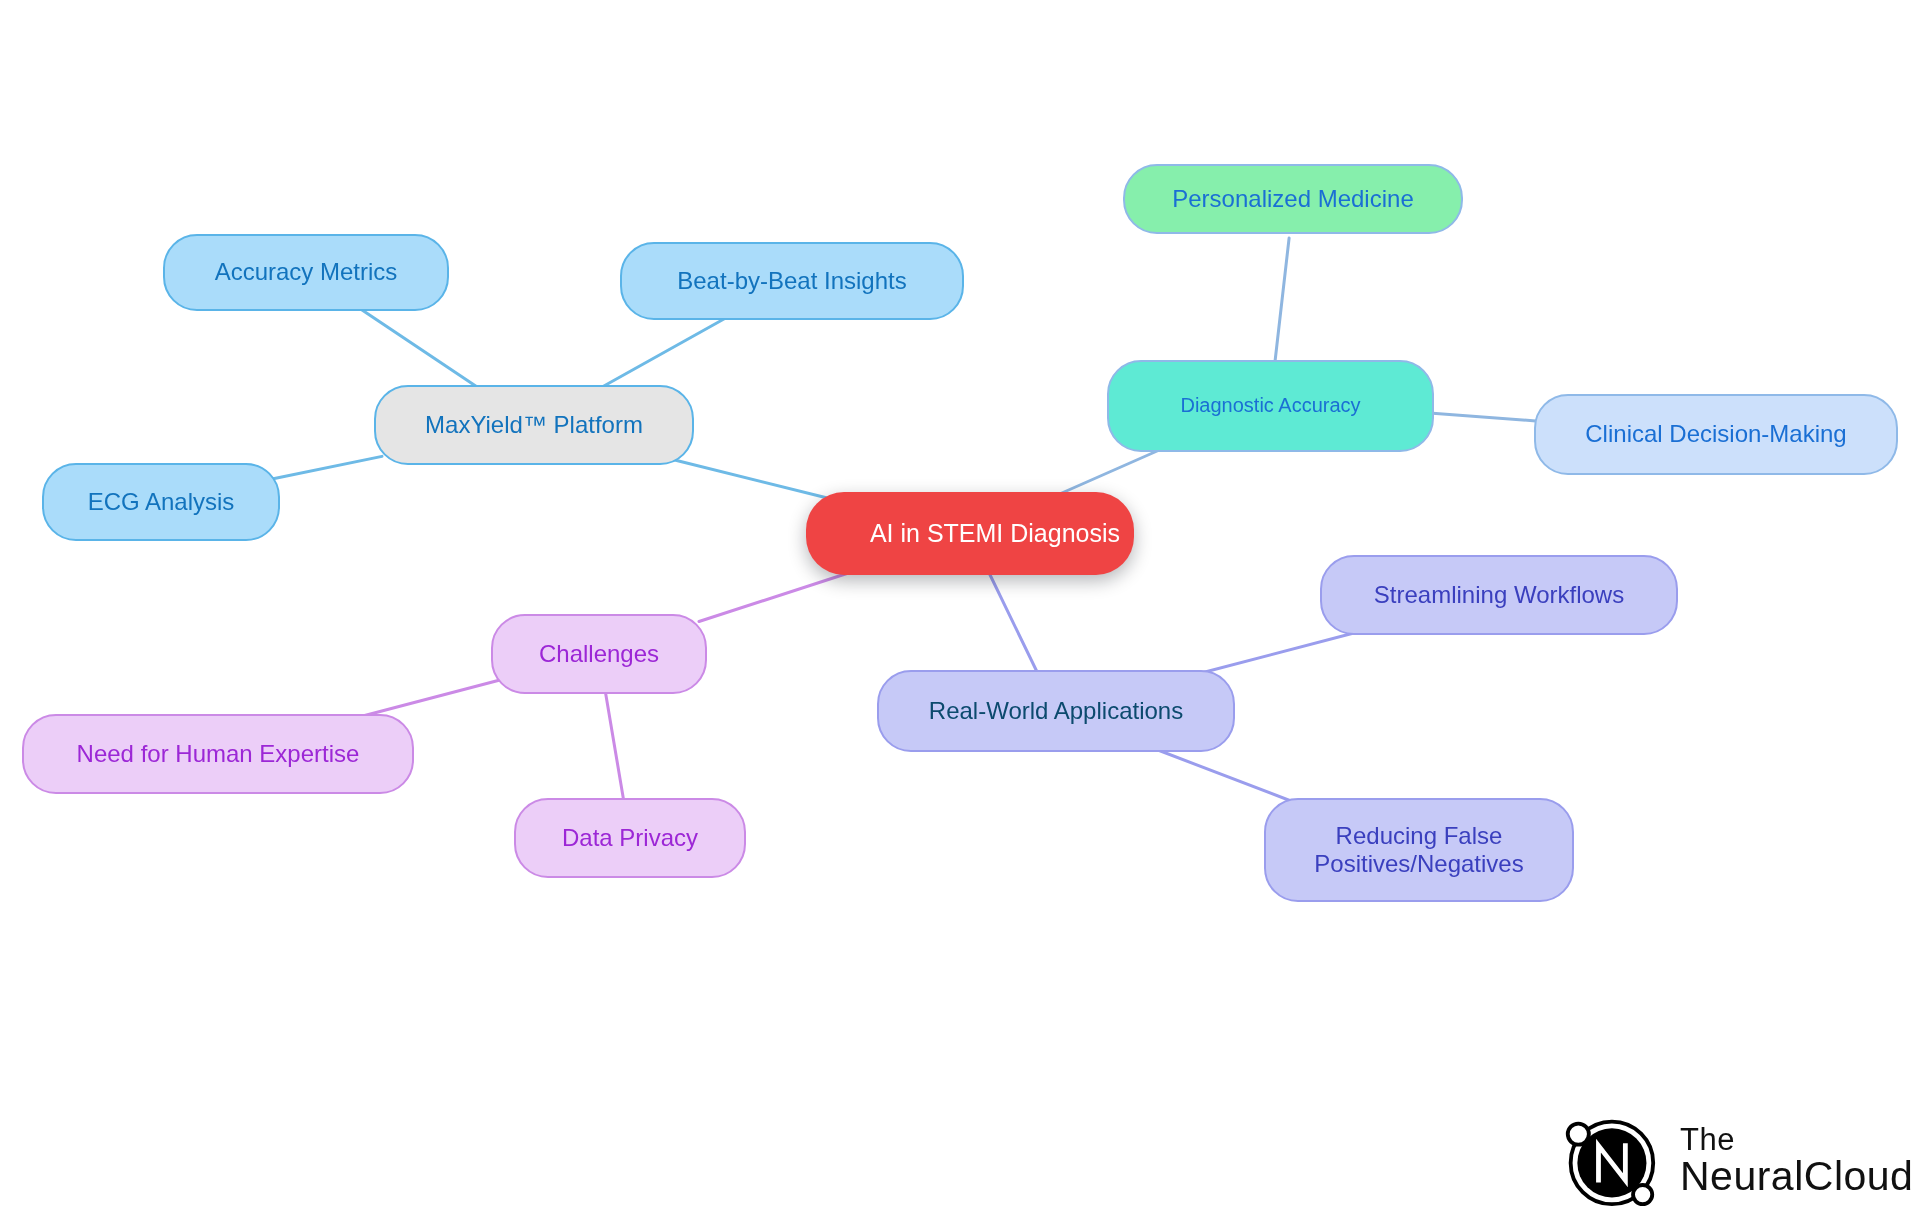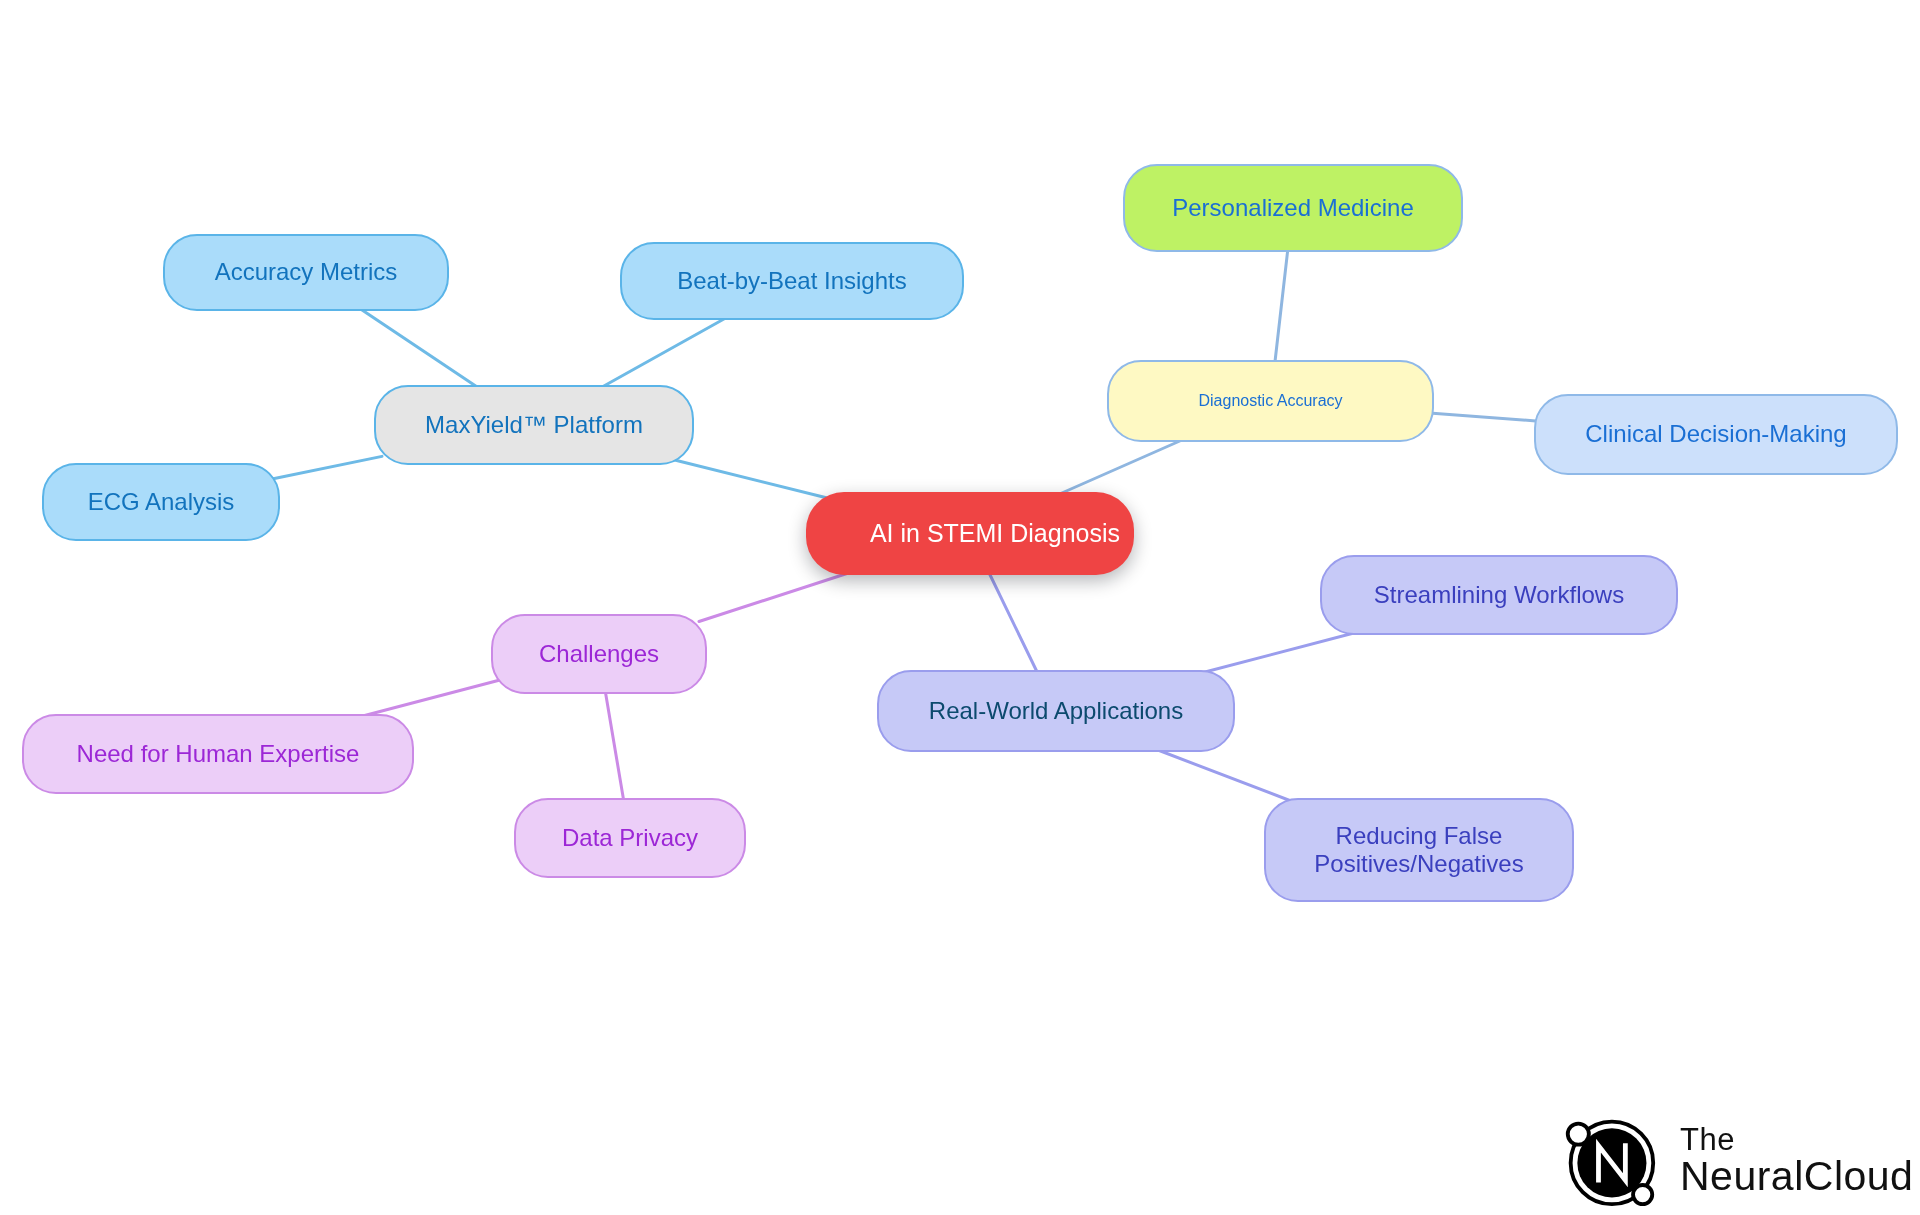--- a/index.html
+++ b/index.html
@@ -94,22 +94,22 @@
       <line x1="499" y1="680.2467191601049" x2="347.54" y2="720" stroke="#cb8ae6" stroke-width="3" stroke-linecap="round"></line>
       <line x1="604.7282608695652" y1="688" x2="624.2717391304348" y2="804" stroke="#cb8ae6" stroke-width="3" stroke-linecap="round"></line>
     </svg>
 
   <div id="nodes">
       <div class="node root" style="left: 806px; top: 492px; width: 328px; height: 83px; font-size: 25px; background: #ef4444; color: rgb(255, 255, 255); justify-content: flex-end;"><span>AI in STEMI Diagnosis</span></div>
       <div class="node" style="left: 374px; top: 385px; width: 320px; height: 80px; font-size: 24px; background: #e5e5e5; color: rgb(18, 115, 189); border-color: rgb(90, 180, 232);"><span>MaxYield™ Platform</span></div>
       <div class="node" style="left: 163px; top: 234px; width: 286px; height: 77px; font-size: 24px; background: rgb(170, 220, 250); color: rgb(18, 115, 189); border-color: rgb(90, 180, 232);"><span>Accuracy Metrics</span></div>
       <div class="node" style="left: 620px; top: 242px; width: 344px; height: 78px; font-size: 24px; background: rgb(170, 220, 250); color: rgb(18, 115, 189); border-color: rgb(90, 180, 232);"><span>Beat-by-Beat Insights</span></div>
       <div class="node" style="left: 42px; top: 463px; width: 238px; height: 78px; font-size: 24px; background: rgb(170, 220, 250); color: rgb(18, 115, 189); border-color: rgb(90, 180, 232);"><span>ECG Analysis</span></div>
-      <div class="node" style="left: 1107px; top: 360px; width: 327px; height: 82px; font-size: 16px; background: #fef9c3; color: rgb(26, 111, 212); border-color: rgb(143, 185, 232);"><span>Diagnostic Accuracy</span></div>
-      <div class="node" style="left: 1123px; top: 164px; width: 340px; height: 88px; font-size: 24px; background: #bef264; color: rgb(26, 111, 212); border-color: rgb(143, 185, 232);"><span>Personalized Medicine</span></div>
+      <div class="node" style="left: 1107px; top: 360px; width: 327px; height: 92px; font-size: 20px; background: #5eead4; color: rgb(26, 111, 212); border-color: rgb(143, 185, 232);"><span>Diagnostic Accuracy</span></div>
+      <div class="node" style="left: 1123px; top: 164px; width: 340px; height: 70px; font-size: 24px; background: #86efac; color: rgb(26, 111, 212); border-color: rgb(143, 185, 232);"><span>Personalized Medicine</span></div>
       <div class="node" style="left: 1534px; top: 394px; width: 364px; height: 81px; font-size: 24px; background: rgb(204, 224, 251); color: rgb(26, 111, 212); border-color: rgb(143, 185, 232); align-items: center;"><span>Clinical Decision-Making</span></div>
       <div class="node" style="left: 877px; top: 670px; width: 358px; height: 82px; font-size: 24px; background: rgb(198, 201, 247); color: #0c4a6e; border-color: rgb(154, 157, 237);"><span>Real-World Applications</span></div>
       <div class="node" style="left: 1320px; top: 555px; width: 358px; height: 80px; font-size: 24px; background: rgb(198, 201, 247); color: rgb(58, 63, 190); border-color: rgb(154, 157, 237);"><span>Streamlining Workflows</span></div>
       <div class="node" style="left: 1264px; top: 798px; width: 310px; height: 104px; font-size: 24px; background: rgb(198, 201, 247); color: rgb(58, 63, 190); border-color: rgb(154, 157, 237);"><span>Reducing False
 Positives/Negatives</span></div>
       <div class="node" style="left: 491px; top: 614px; width: 216px; height: 80px; font-size: 24px; background: rgb(236, 206, 248); color: rgb(156, 39, 214); border-color: rgb(203, 138, 230);"><span>Challenges</span></div>
       <div class="node" style="left: 22px; top: 714px; width: 392px; height: 80px; font-size: 24px; background: rgb(236, 206, 248); color: rgb(156, 39, 214); border-color: rgb(203, 138, 230);"><span>Need for Human Expertise</span></div>
       <div class="node" style="left: 514px; top: 798px; width: 232px; height: 80px; font-size: 24px; background: rgb(236, 206, 248); color: rgb(156, 39, 214); border-color: rgb(203, 138, 230);"><span>Data Privacy</span></div>
     </div>
 

